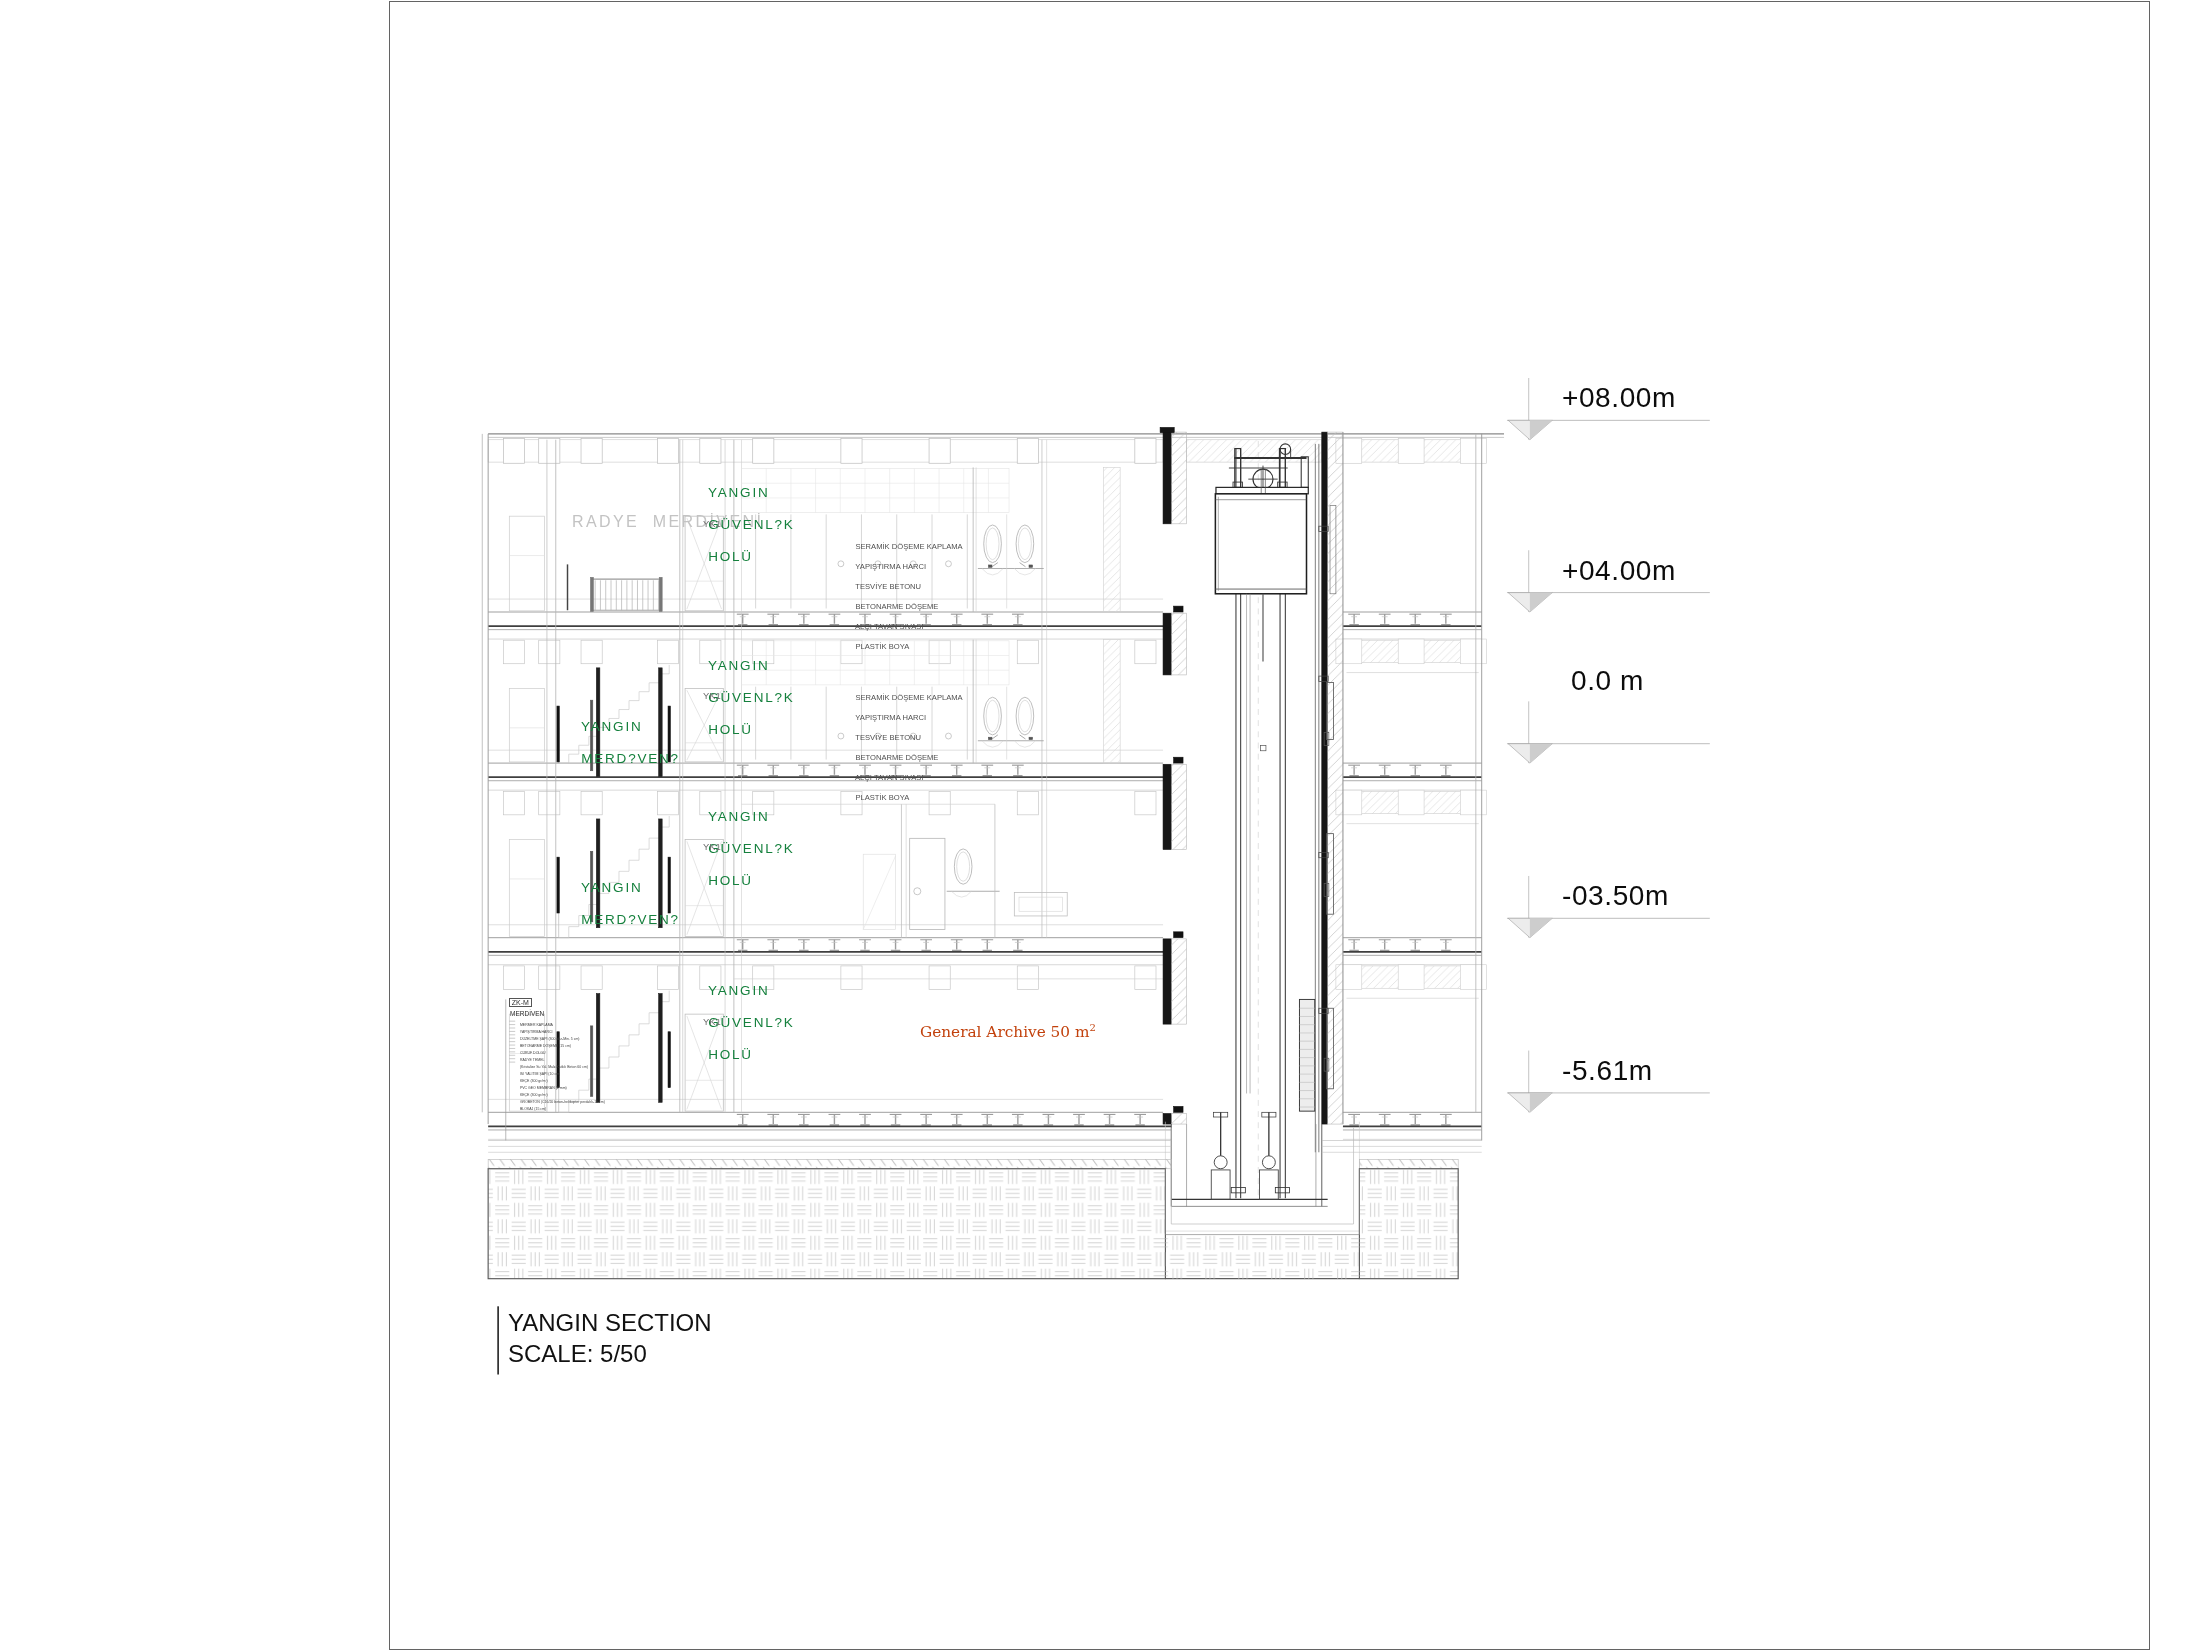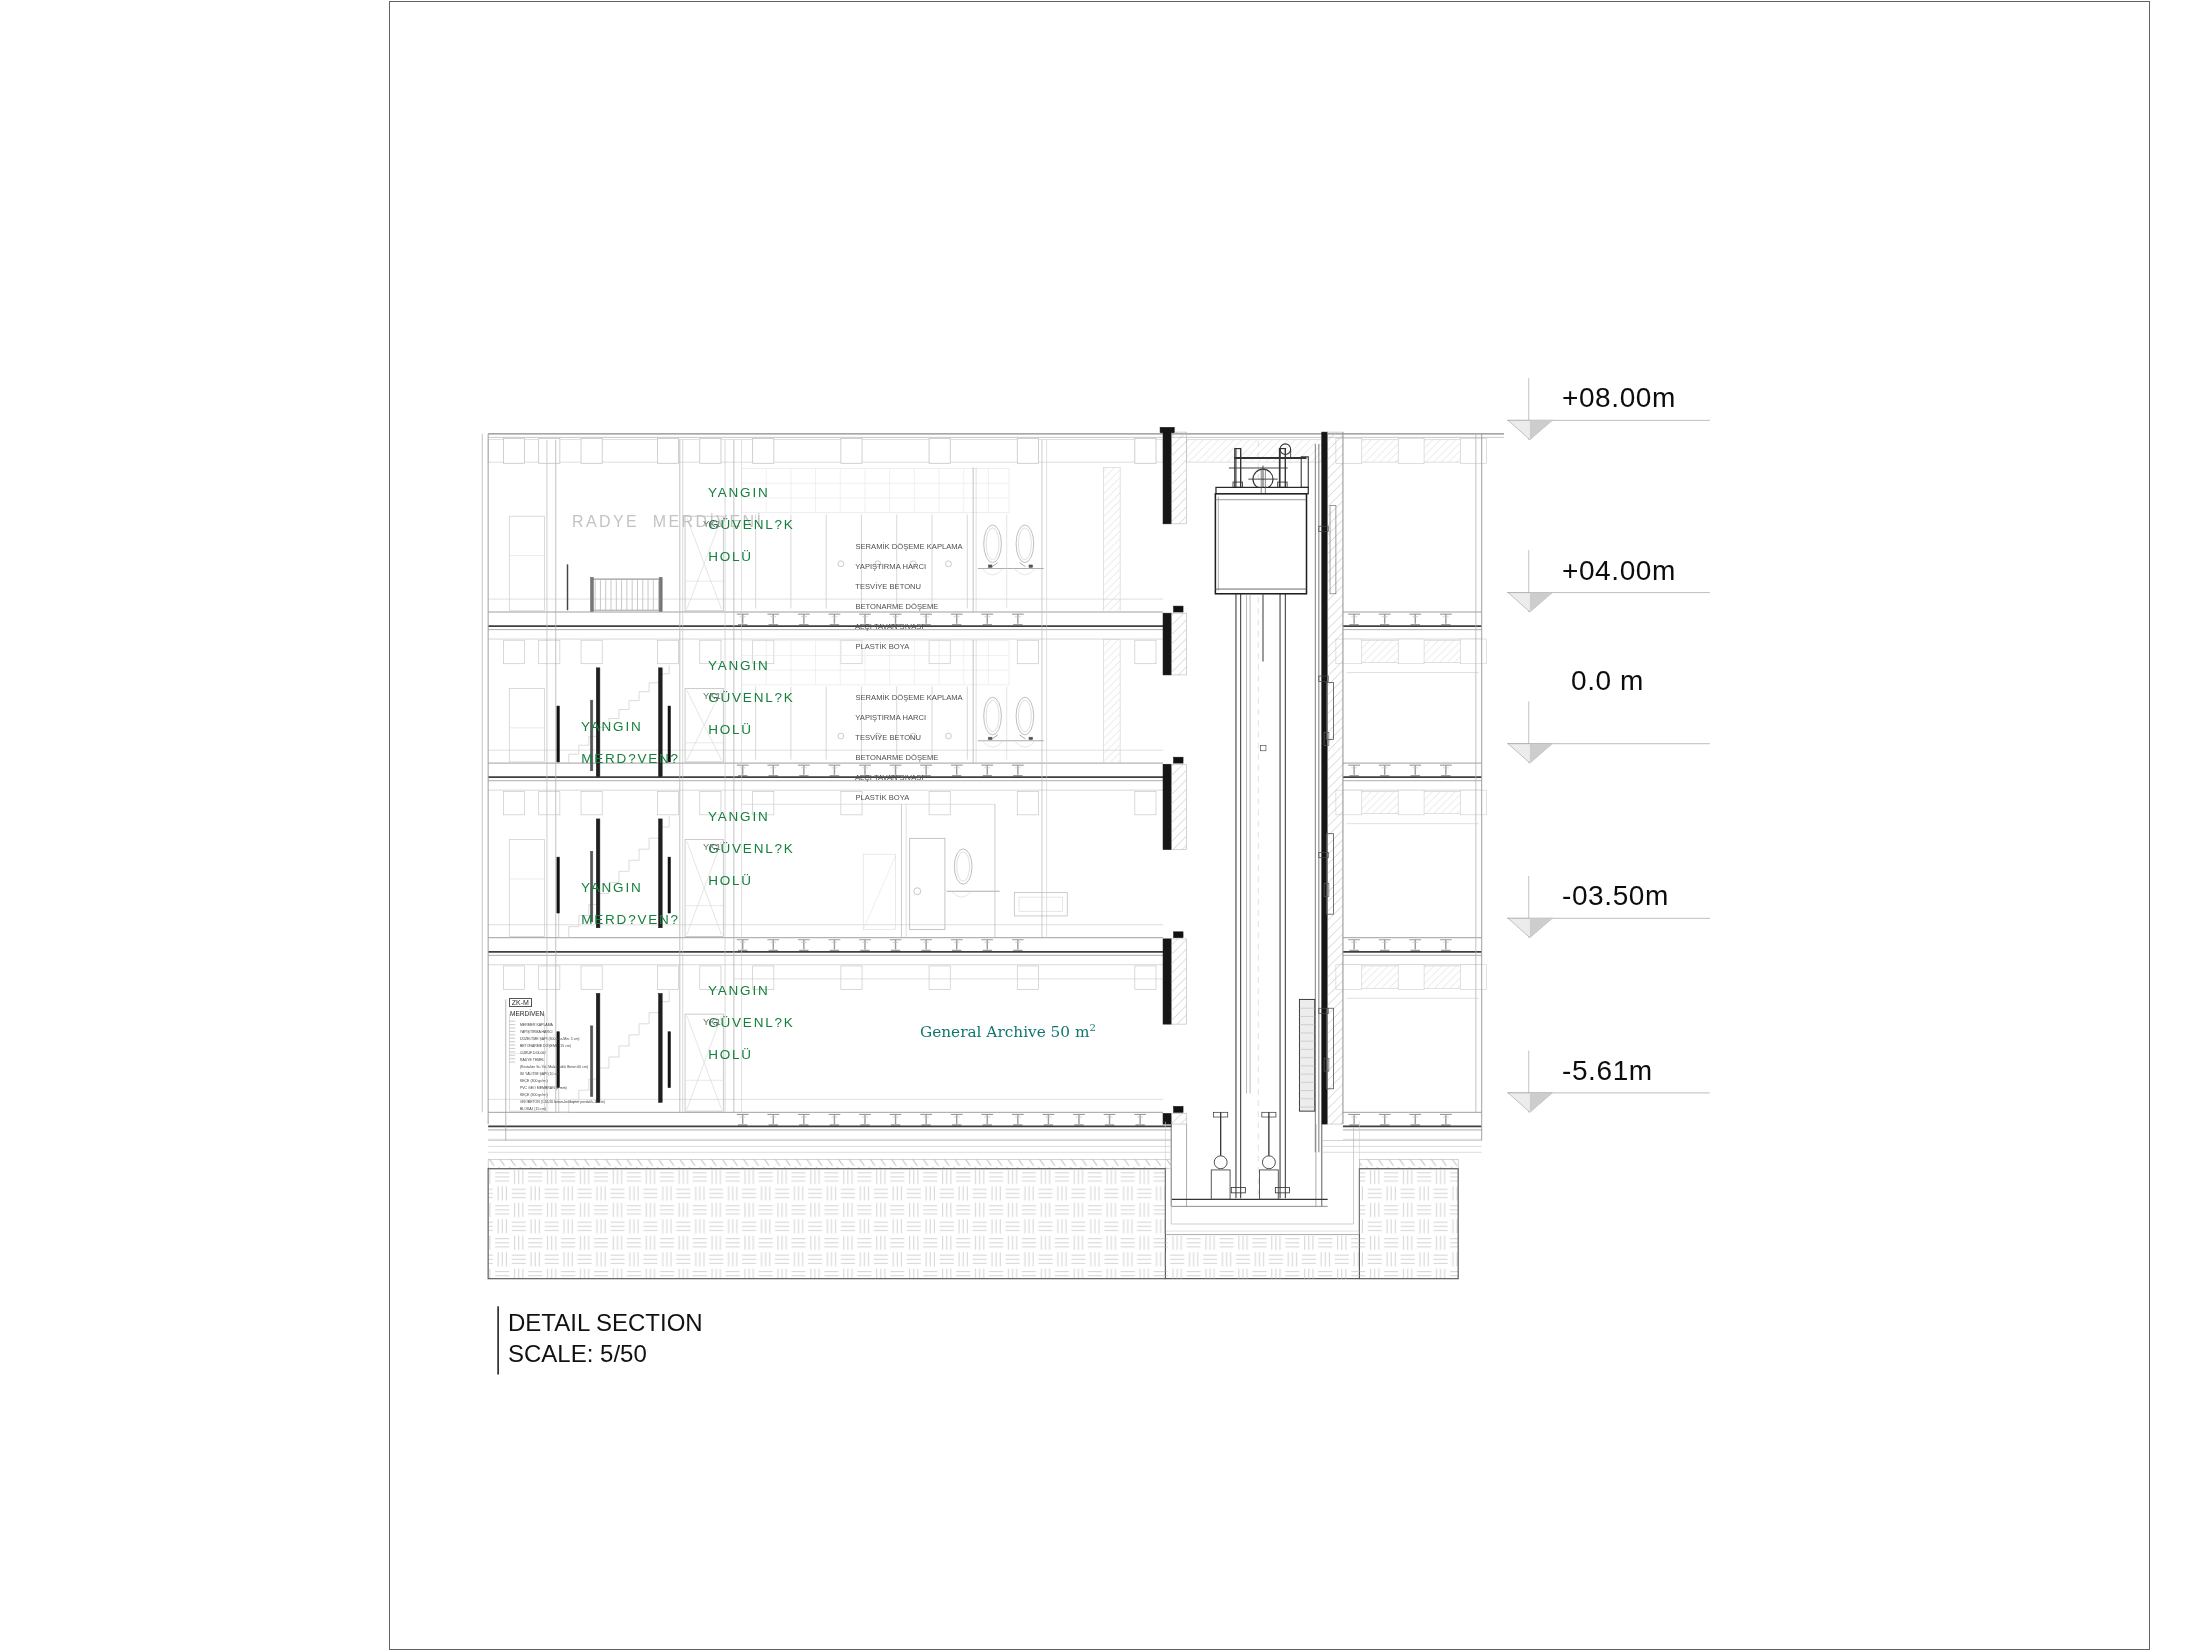--- a/index.html
+++ b/index.html
@@ -13,21 +13,21 @@
   .cad-big{color:#c3c3c3;letter-spacing:2.4px;font-size:16px;}
   .tag{color:#6e6e6e;font-size:9.4px;font-weight:normal;letter-spacing:0;text-align:right;}
   .spec{color:#4f4f4f;font-size:7.6px;line-height:10px;letter-spacing:0;}
   .microspec{color:#3f3f3f;font-size:3.5px;line-height:3.5px;letter-spacing:0;}
   .micro-head{color:#2d2d2d;font-size:6.5px;letter-spacing:0;}
   .zk-box{position:absolute;border:0.6px solid #555;padding:0 1.8px;color:#2d2d2d;
           font-size:7px;background:#fff;}
   .marker-label{position:absolute;color:#0c0c0c;font-size:28px;letter-spacing:0.6px;}
   .title-text{position:absolute;color:#111;font-size:24px;letter-spacing:0;}
   .serif-lbl{position:absolute;font-family:"DejaVu Serif","Liberation Serif",serif;
-             color:#0f766e;font-size:15.3px;letter-spacing:0;}
+             color:#c2410c;font-size:15.3px;letter-spacing:0;}
   .serif-lbl sup{font-size:10px;}
 </style>
 </head>
 <body>
 
 <div id="canvas">
   <div id="sheet-border"></div>
 
   <svg id="linework" width="2205" height="1652" viewBox="0 0 3750 2810">
       <defs>
@@ -674,16 +674,16 @@
   <div class="serif-lbl" style="left:920px;top:1022px;">
     <span>General Archive 50 m</span><sup>2</sup>
   </div>
 
   <div class="marker-label" style="left:1562px;top:382px;">+08.00m</div>
   <div class="marker-label" style="left:1562px;top:555px;">+04.00m</div>
   <div class="marker-label" style="left:1571px;top:665px;">0.0 m</div>
   <div class="marker-label" style="left:1562px;top:880px;">-03.50m</div>
   <div class="marker-label" style="left:1562px;top:1055px;">-5.61m</div>
 
-  <div class="title-text" style="left:508px;top:1309px;">DETAIL SECTION</div>
+  <div class="title-text" style="left:508px;top:1309px;">YANGIN SECTION</div>
   <div class="title-text" style="left:508px;top:1340px;">SCALE: 5/50</div>
 </div>
 
 
 </body></html>

